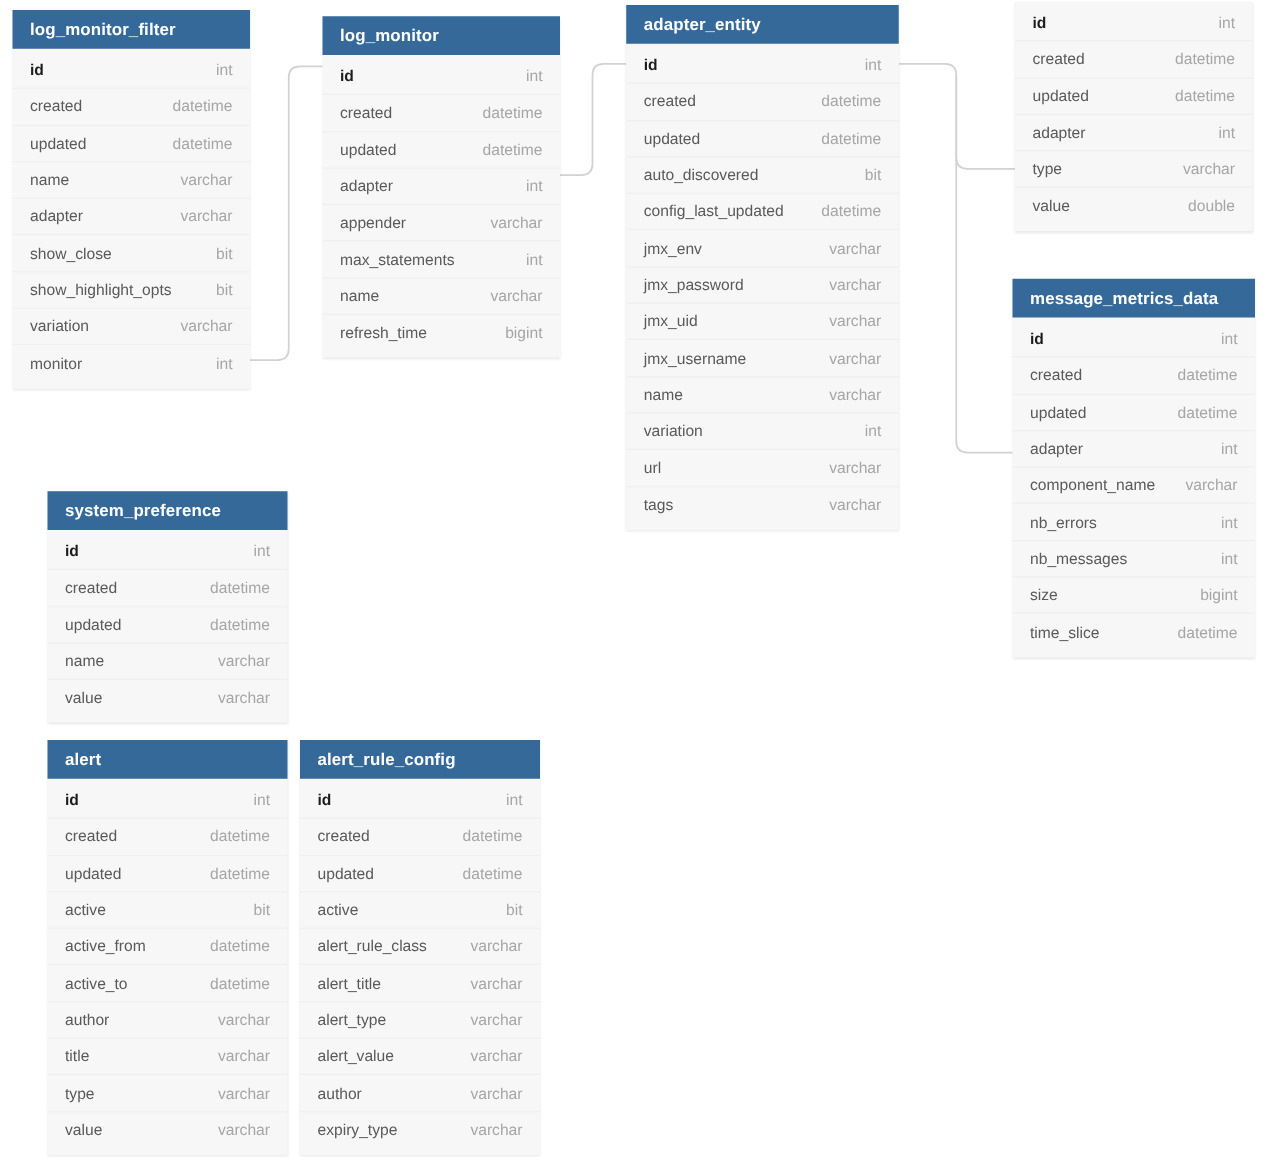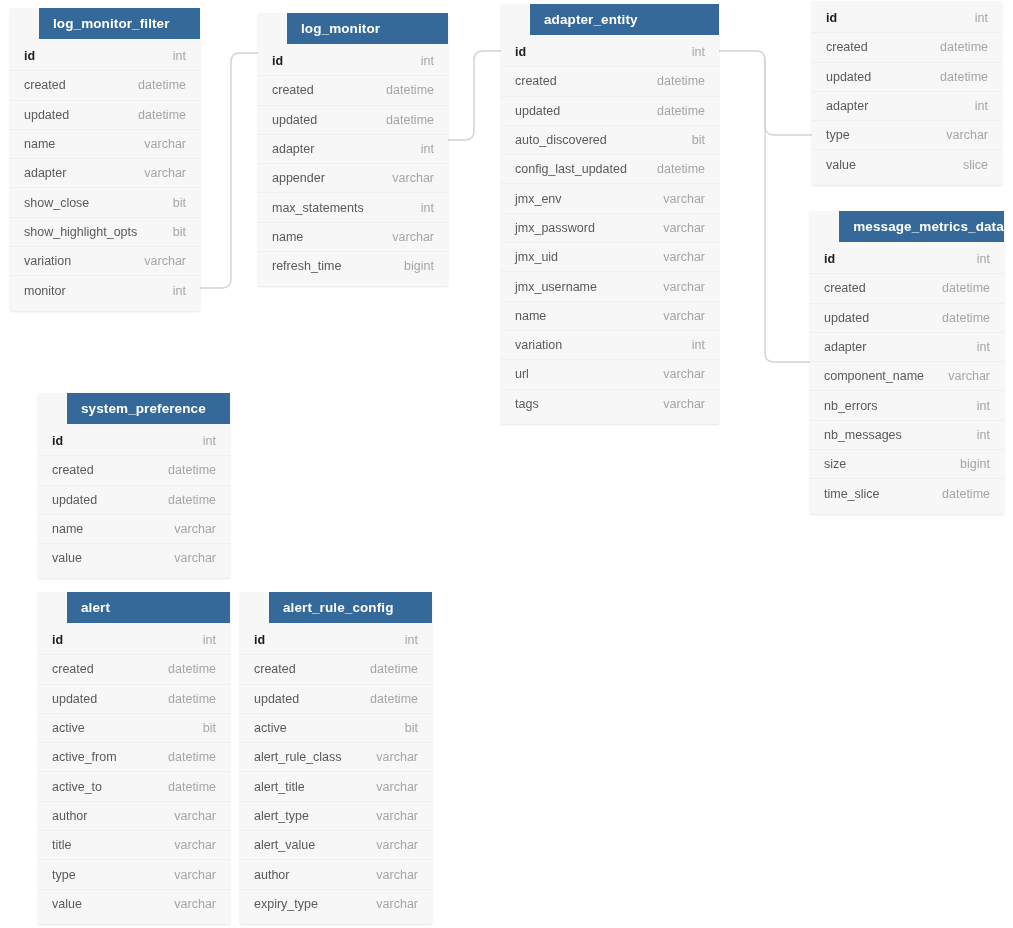--- a/index.html
+++ b/index.html
@@ -51,21 +51,20 @@
     background: #35699a;
     color: #ffffff;
     font-size: 13.5px;
     font-weight: bold;
     letter-spacing: 0.1px;
     padding: 8px 0 8px 14px;
     height: 31px;
     box-sizing: border-box;
     line-height: 15px;
     white-space: nowrap;
-    margin-left: 29px;
   }
   .entity-body {
     padding: 2px 0 6px 0;
   }
   .attr-row {
     display: flex;
     align-items: center;
     justify-content: space-between;
     height: 29.3px;
     padding: 0 14px;
@@ -258,25 +257,25 @@
         <div class="attr-row">
           <span class="attr-name">adapter</span>
           <span class="attr-type">int</span>
         </div>
         <div class="attr-row">
           <span class="attr-name">type</span>
           <span class="attr-type">varchar</span>
         </div>
         <div class="attr-row">
           <span class="attr-name">value</span>
-          <span class="attr-type">slice</span>
-        </div>
-      </div>
-    </div>
-    <div class="entity" style="left: 810px; top: 211px; width: 194px; text-align: center;">
+          <span class="attr-type">double</span>
+        </div>
+      </div>
+    </div>
+    <div class="entity" style="left: 810px; top: 223px; width: 194px;">
       <div class="entity-header">message_metrics_data</div>
       <div class="entity-body">
         <div class="attr-row pk">
           <span class="attr-name">id</span>
           <span class="attr-type">int</span>
         </div>
         <div class="attr-row">
           <span class="attr-name">created</span>
           <span class="attr-type">datetime</span>
         </div>

